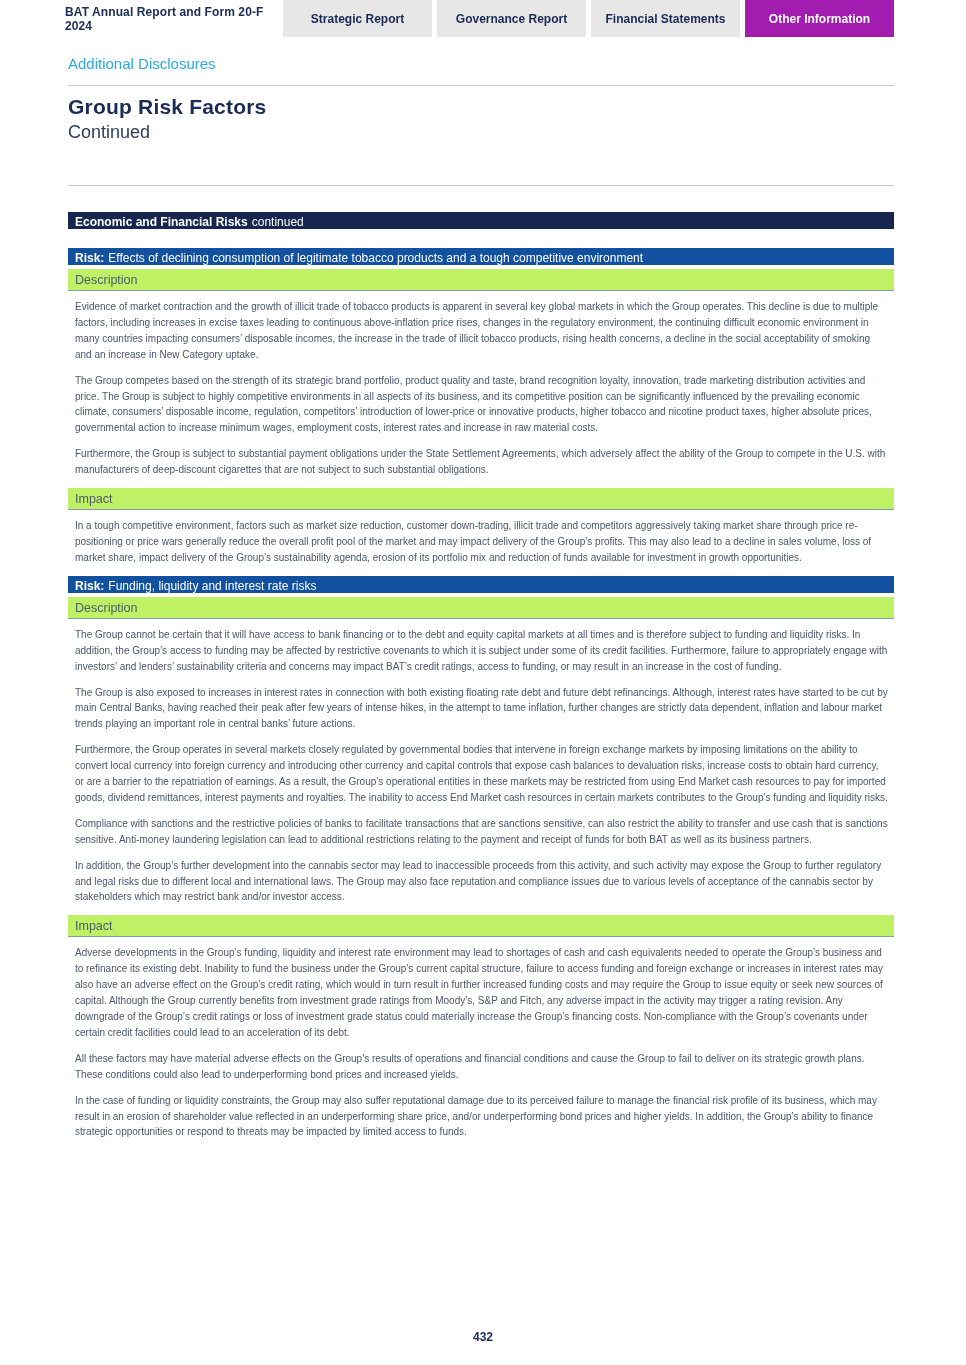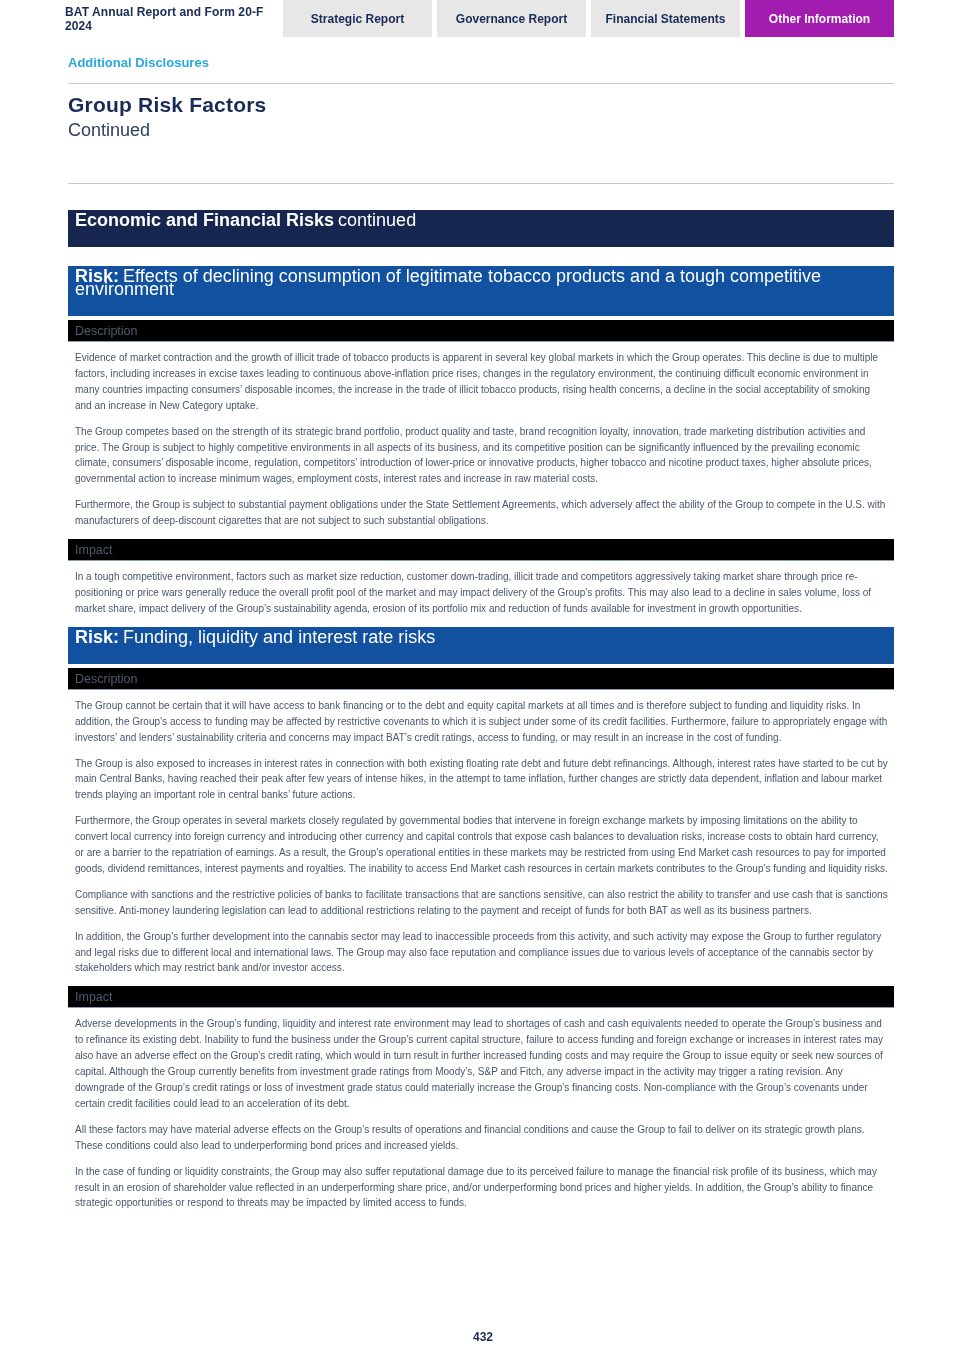--- a/index.html
+++ b/index.html
@@ -10,33 +10,33 @@
   
   .topbar { display:flex; justify-content:space-between; align-items:stretch; height:37px; }
   .report-title { align-self:center; margin-left:65px; font-size:12px; font-weight:bold; color:#1a2b57; letter-spacing:.1px; }
   .tabs { display:flex; gap:5px; margin-right:72px; }
   .tab { width:149px; display:flex; align-items:center; justify-content:center;
          background:#e7e7e7; color:#1a2b57; font-size:12px; font-weight:bold; cursor:pointer; text-align:center; }
   .tab.active { background:#a21caf; color:#ffffff;justify-content:center; }
 
   .content { margin:0 72px 0 68px; }
 
-  .eyebrow { margin-top:18px; font-size:13px; font-weight:bold; color:#29a9e0; }
+  .eyebrow { margin-top:18px; font-size:15px; font-weight:normal; color:#29a9e0; }
   .rule { border:none; border-top:1px solid #c9c9c9; margin-top:13px; }
   .page-title { margin-top:9px; font-size:21px; font-weight:bold; color:#1a2b57; letter-spacing:.2px; }
   .page-subtitle { margin-top:3px; font-size:18px; font-weight:normal; color:#30405f; }
   .rule2 { border:none; border-top:1px solid #c9c9c9; margin-top:42px; }
 
   .section { margin-top:26px; }
-  .bar { padding:4px 8px 20px 7px; font-size:18px; line-height:13px; }
+  .bar { padding:4px 8px 0 7px; font-size:12px; line-height:13px; }
   .bar-category { background:#17264f; color:#ffffff; }
   .bar-category .b, .bar-risk .b { font-weight:bold; }
   .bar-category .r, .bar-risk .r { font-weight:normal; margin-left:4px; }
   .bar-risk { background:#11519f; color:#ffffff; margin-top:19px; }
-  .bar-light { background:#000000; color:#4d5c6e; margin-top:4px; padding:4px 8px 3px 7px;
+  .bar-light { background:#bef264; color:#4d5c6e; margin-top:4px; padding:4px 8px 3px 7px;
                border-bottom:1px solid #869db1; font-size:12.5px; }
   .risk-block { margin-top:10px; }
 
   .para { margin:7px 0 10px; padding:0 6px 0 7px; font-size:10px; line-height:15.9px; color:#49566b; }
   .paras { padding-top:1px; }
 
   .page-number { position:absolute; bottom:21px; left:0; width:100%; text-align:center;
                  font-size:12px; font-weight:bold; color:#1a2b57; }
 </style>
 </head>

